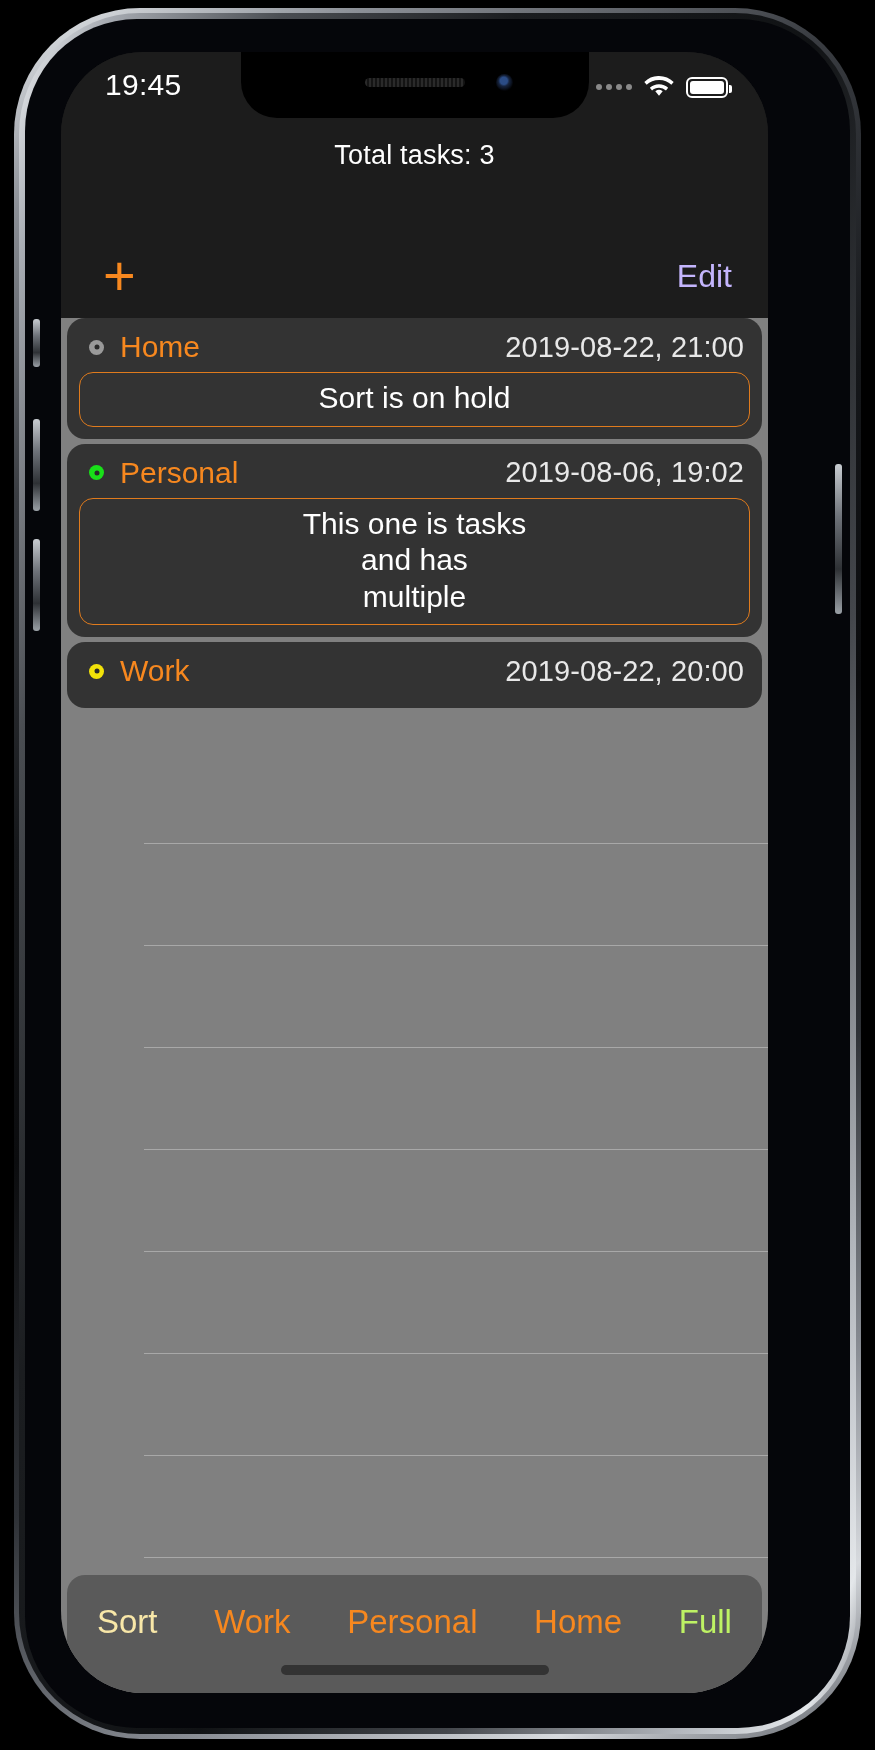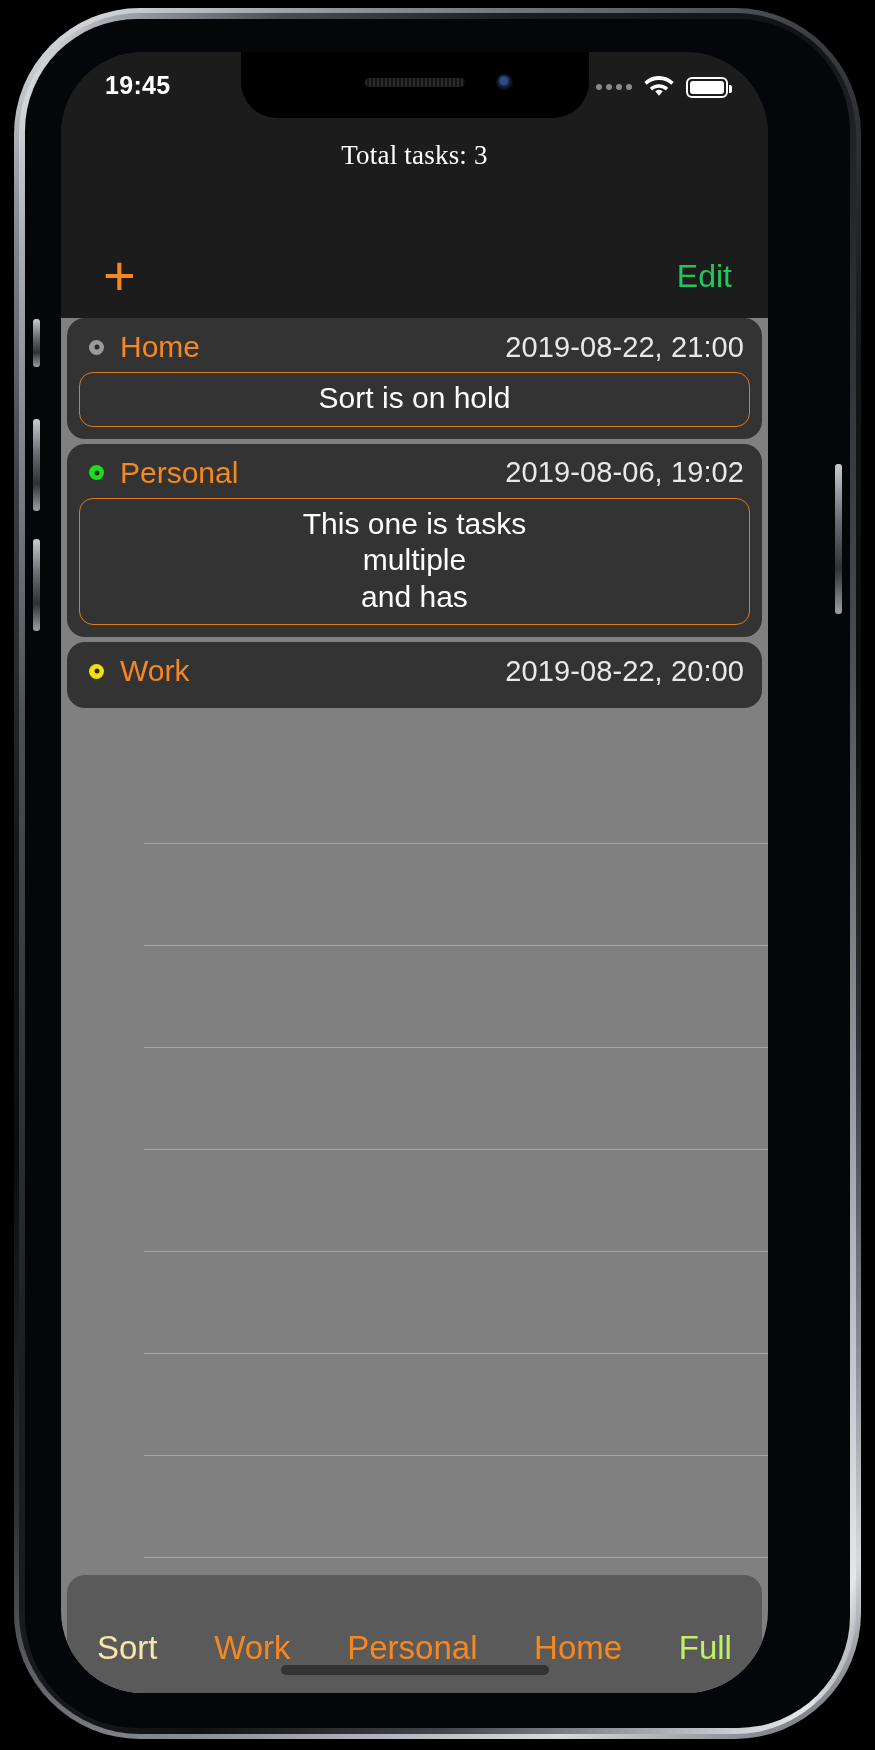--- a/index.html
+++ b/index.html
@@ -72,21 +72,21 @@
   }
 
   
   .statusbar {
     position:absolute; top:0; left:0; right:0; height:66px;
     display:flex; align-items:center; justify-content:space-between;
     padding: 0 40px 0 44px;
     color:#fff; z-index: 35;
     background:#1c1c1c;
   }
-  .sb-time { font-size:25px; font-weight:700; letter-spacing:.3px; margin-top:0; }
+  .sb-time { font-size:30px; font-weight:400; letter-spacing:.3px; margin-top:0; }
   .sb-right { display:flex; align-items:center; gap:12px; margin-top:4px; }
   .sb-dots { display:flex; gap:4px; align-items:center; }
   .sb-dots i { display:block; width:6px; height:6px; border-radius:50%; background:#8a8a8a; }
   .wifi { width:30px; height:22px; }
   .batt {
     width:42px; height:21px; border:2px solid #fff; border-radius:6px;
     position:relative; display:flex; align-items:center; padding:2px;
   }
   .batt::after {
     content:''; position:absolute; right:-6px; top:6px;
@@ -94,32 +94,32 @@
   }
   .batt i { display:block; width:100%; height:100%; background:#fff; border-radius:3px; }
 
   
   .nav {
     position:absolute; top:66px; left:0; right:0; height:200px;
     background:#1c1c1c; z-index:20;
   }
   .nav-title {
     text-align:center; color:#fff; font-size:27px;
-    padding-top:22px; letter-spacing:.2px;font-family:Liberation Serif, serif;
+    padding-top:22px; letter-spacing:.2px;
   }
   .nav-bar {
     position:absolute; left:0; right:0; bottom:14px;
     display:flex; align-items:center; justify-content:space-between;
     padding: 0 36px;
   }
   .plus-btn {
     color:#f7881f; font-size:56px; line-height:1; font-weight:300;
     padding: 0 6px; user-select:none;
   }
-  .edit-btn { color:#22c55e; font-size:32px; }
+  .edit-btn { color:#c4b5fd; font-size:32px; }
 
   
   .list {
     position:absolute; top:266px; left:0; right:0; bottom:0;
     background:#808080;
   }
   .cards { position:relative; }
   .task-card {
     background:#333333;
     border-radius:18px;
@@ -159,21 +159,21 @@
   .sep {
     position:absolute; left:83px; right:0; height:1px; background:#a8a8a8;
   }
 
   
   .tabbar {
     position:absolute; left:6px; right:6px; bottom:0;
     height:118px;
     background:#5a5a5a;
     border-top-left-radius:18px; border-top-right-radius:18px;
-    display:flex; align-items:center; justify-content:space-between;
+    display:flex; align-items:flex-start; justify-content:space-between;
     padding: 28px 30px 0 30px;
   }
   .tab { font-size:33px; white-space:nowrap; }
   .home-ind {
     position:absolute; left:50%; transform:translateX(-50%); bottom:18px;
     width:268px; height:10px; border-radius:5px; background:#333;
   }
 </style>
 </head>
 <body>
@@ -246,22 +246,22 @@
                 </div>
               </div>
               <div class="task-card">
                 <div class="task-head">
                   <span class="dot" style="background: rgb(25, 224, 25);"></span>
                   <span class="task-cat">Personal</span>
                   <span class="task-date">2019-08-06, 19:02</span>
                 </div>
                 <div class="task-note">
                   <span class="ln">This one is tasks</span>
+                  <span class="ln">and has</span>
                   <span class="ln">multiple</span>
-                  <span class="ln">and has</span>
                 </div>
               </div>
               <div class="task-card">
                 <div class="task-head">
                   <span class="dot" style="background: rgb(242, 226, 9);"></span>
                   <span class="task-cat">Work</span>
                   <span class="task-date">2019-08-22, 20:00</span>
                 </div>
               </div>
             </div>

